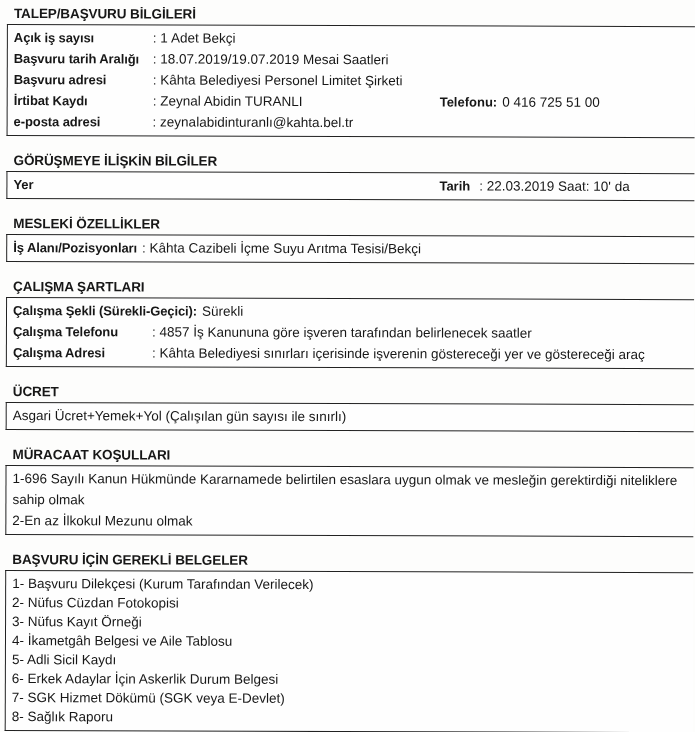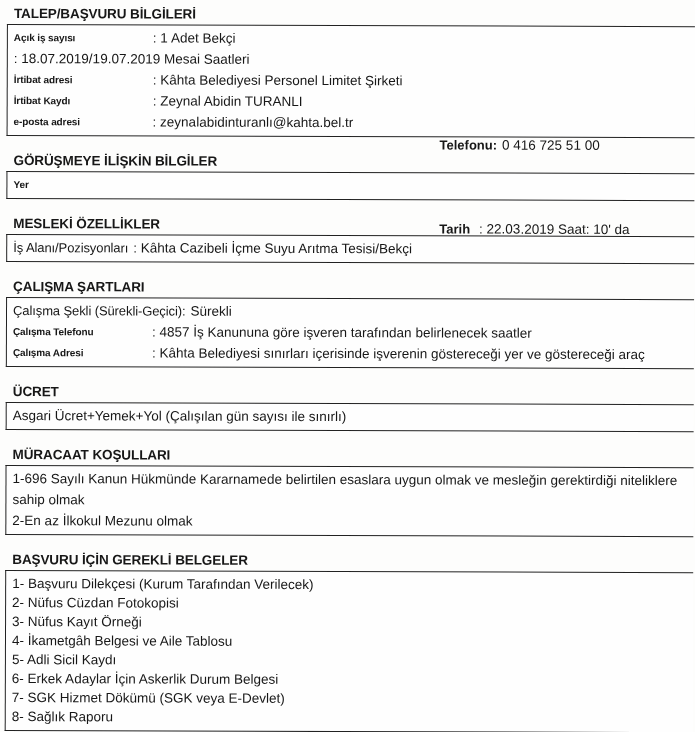--- a/index.html
+++ b/index.html
@@ -37,37 +37,36 @@
     position: relative;
     display: flex;
     font-size: 13.5px;
     line-height: 21px;
     white-space: nowrap;
   }
   .lbl {
     font-weight: 700;
     width: 139px;
     flex: none;
-    font-size: 10px;
+    font-size: 13px;
     letter-spacing: -0.1px;
   }
   .lbl-auto {
-    font-weight: 400;
+    font-weight: 700;
     flex: none;
     margin-right: 5px;
     font-size: 13px;
     letter-spacing: -0.1px;
   }
   .val { flex: none; }
   .row-extra {
     position: absolute;
     left: 426px;
     top: 0;
     display: flex;
-    margin-top: 43px;
   }
   .xlbl { font-weight: 700; font-size: 13px; }
   .gap-sm { margin-left: 5px; }
   .gap-md { margin-left: 9px; }
   .line {
     font-size: 13.5px;
     line-height: 21px;
   }
   .wrapline { white-space: normal; }
   .doc-item {
@@ -83,24 +82,25 @@
 <div class="scan">
 
   <div class="section">
     <div class="section-title">TALEP/BAŞVURU BİLGİLERİ</div>
     <div class="box">
       <div class="row">
         <span class="lbl">Açık iş sayısı</span>
         <span class="val">: 1 Adet Bekçi</span>
       </div>
       <div class="row">
+        <span class="lbl">Başvuru tarih Aralığı</span>
         <span class="val">: 18.07.2019/19.07.2019 Mesai Saatleri</span>
       </div>
       <div class="row">
-        <span class="lbl">İrtibat adresi</span>
+        <span class="lbl">Başvuru adresi</span>
         <span class="val">: Kâhta Belediyesi Personel Limitet Şirketi</span>
       </div>
       <div class="row">
         <span class="lbl">İrtibat Kaydı</span>
         <span class="val">: Zeynal Abidin TURANLI</span>
         <span class="row-extra">
           <span class="xlbl">Telefonu:</span>
           <span class="gap-sm">0 416 725 51 00</span>
         </span>
       </div>

